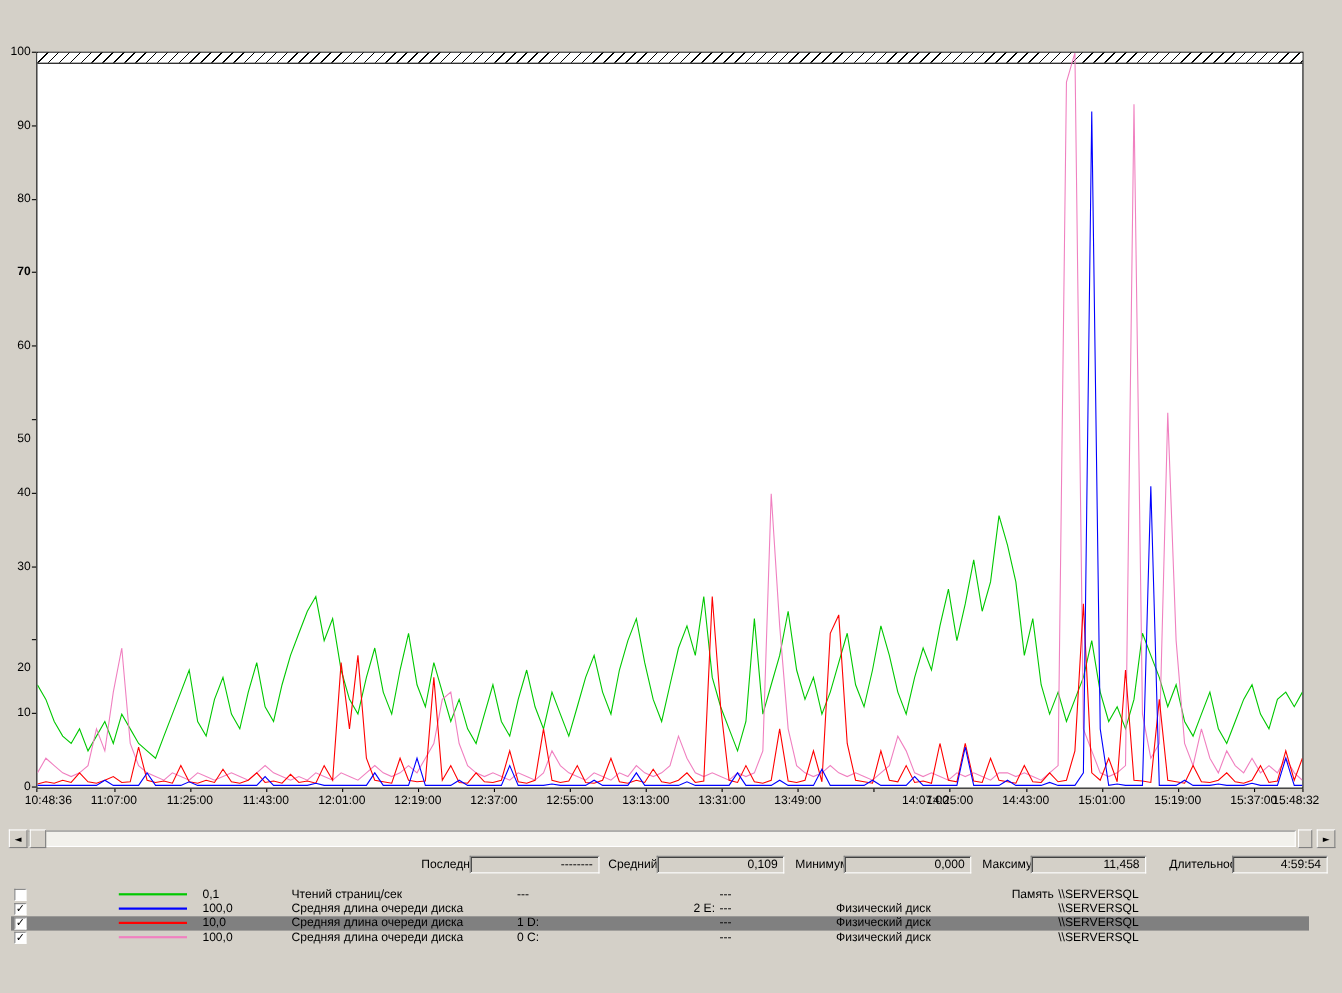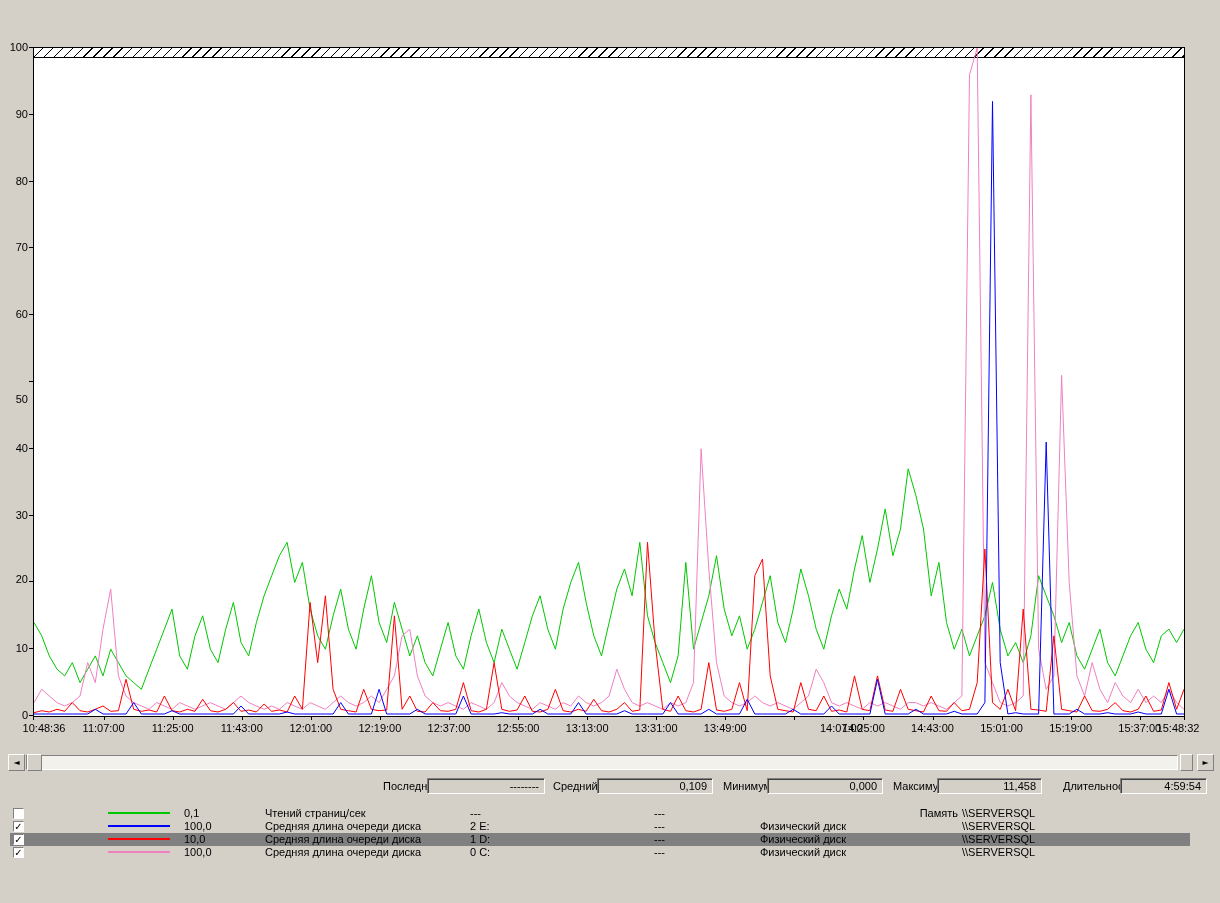--- a/index.html
+++ b/index.html
@@ -64,31 +64,31 @@
 </head>
 <body>
 
 <div id="window">
 
   <div id="yaxis">
       <div class="ylabel" style="left: 0px; top: 709px;">0</div>
       <div class="ytick" style="left: 29px; top: 715px;"></div>
       <div class="ylabel" style="left: 0px; top: 642.2px;">10</div>
       <div class="ytick" style="left: 29px; top: 648.2px;"></div>
-      <div class="ylabel" style="left: 0px; top: 573px; text-align: right;">20</div>
+      <div class="ylabel" style="left: 0px; top: 601px; text-align: right;">20</div>
       <div class="ytick" style="left: 29px; top: 581.4px;"></div>
       <div class="ylabel" style="left: 0px; top: 508.6px;">30</div>
       <div class="ytick" style="left: 29px; top: 514.6px;"></div>
       <div class="ylabel" style="left: 0px; top: 441.8px;">40</div>
       <div class="ytick" style="left: 29px; top: 447.8px;"></div>
       <div class="ylabel" style="left: 0px; top: 393px;">50</div>
       <div class="ytick" style="left: 29px; top: 381px;"></div>
       <div class="ylabel" style="left: 0px; top: 308.2px;">60</div>
       <div class="ytick" style="left: 29px; top: 314.2px;"></div>
-      <div class="ylabel" style="left: 0px; top: 241.4px;">70</div>
+      <div class="ylabel" style="left: 0px; top: 241.4px; font-weight: bold;">70</div>
       <div class="ytick" style="left: 29px; top: 247.4px;"></div>
       <div class="ylabel" style="left: 0px; top: 174.6px;">80</div>
       <div class="ytick" style="left: 29px; top: 180.6px;"></div>
       <div class="ylabel" style="left: 0px; top: 107.8px;">90</div>
       <div class="ytick" style="left: 29px; top: 113.8px;"></div>
       <div class="ylabel" style="left: 0px; top: 41px;">100</div>
       <div class="ytick" style="left: 29px; top: 47px;"></div>
     </div>
 
   <div id="plot">
@@ -179,21 +179,21 @@
         </div>
         <div class="lrow">
           <div style="width: 90px; box-sizing: border-box;">
             <div class="cbx sunken">✓</div>
           </div>
           <div style="width: 80px; box-sizing: border-box;">
             <div class="swatch" style="background: rgb(0, 0, 255);"></div>
           </div>
           <div class="lcell" style="width: 81px;">100,0</div>
           <div class="lcell" style="width: 205px;">Средняя длина очереди диска</div>
-          <div class="lcell" style="width: 184px;">2 E:</div>
+          <div class="lcell" style="width: 184px; text-align: right;">2 E:</div>
           <div class="lcell" style="width: 106px;">---</div>
           <div class="lcell" style="width: 202px;">Физический диск</div>
           <div class="lcell" style="width: 232px;">\\SERVERSQL</div>
         </div>
         <div class="lrow selected">
           <div style="width: 90px; box-sizing: border-box;">
             <div class="cbx sunken">✓</div>
           </div>
           <div style="width: 80px; box-sizing: border-box;">
             <div class="swatch" style="background: rgb(255, 0, 0);"></div>

